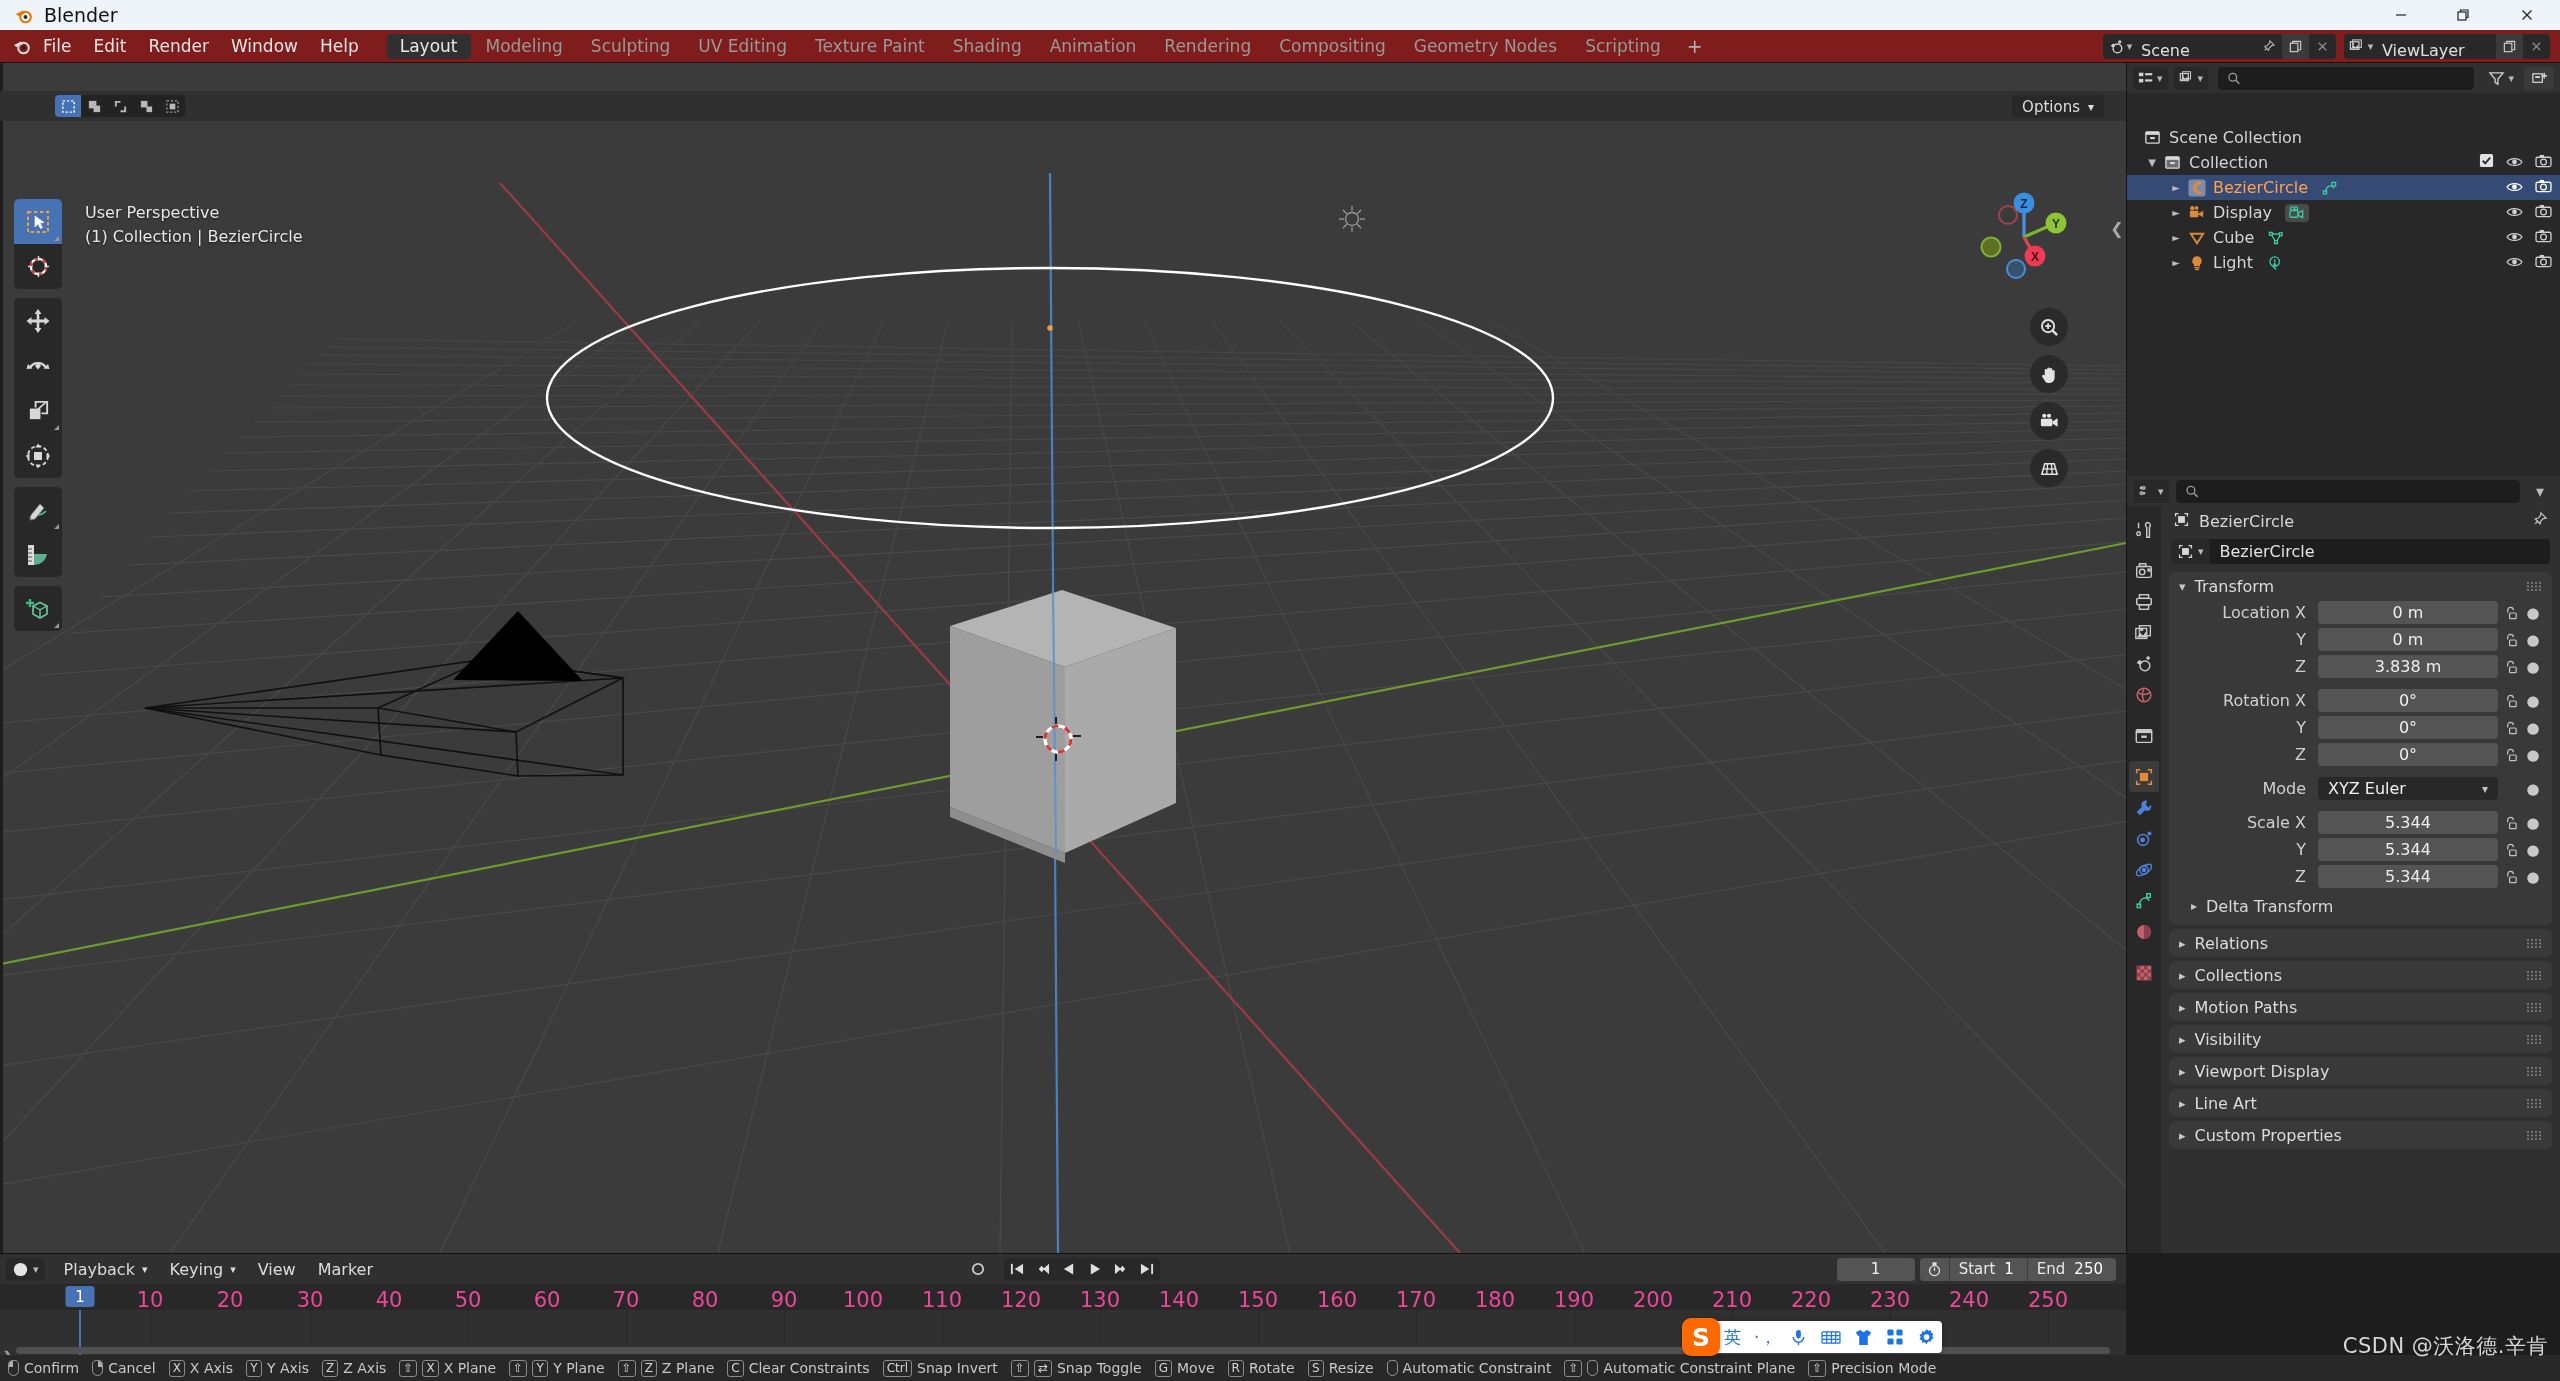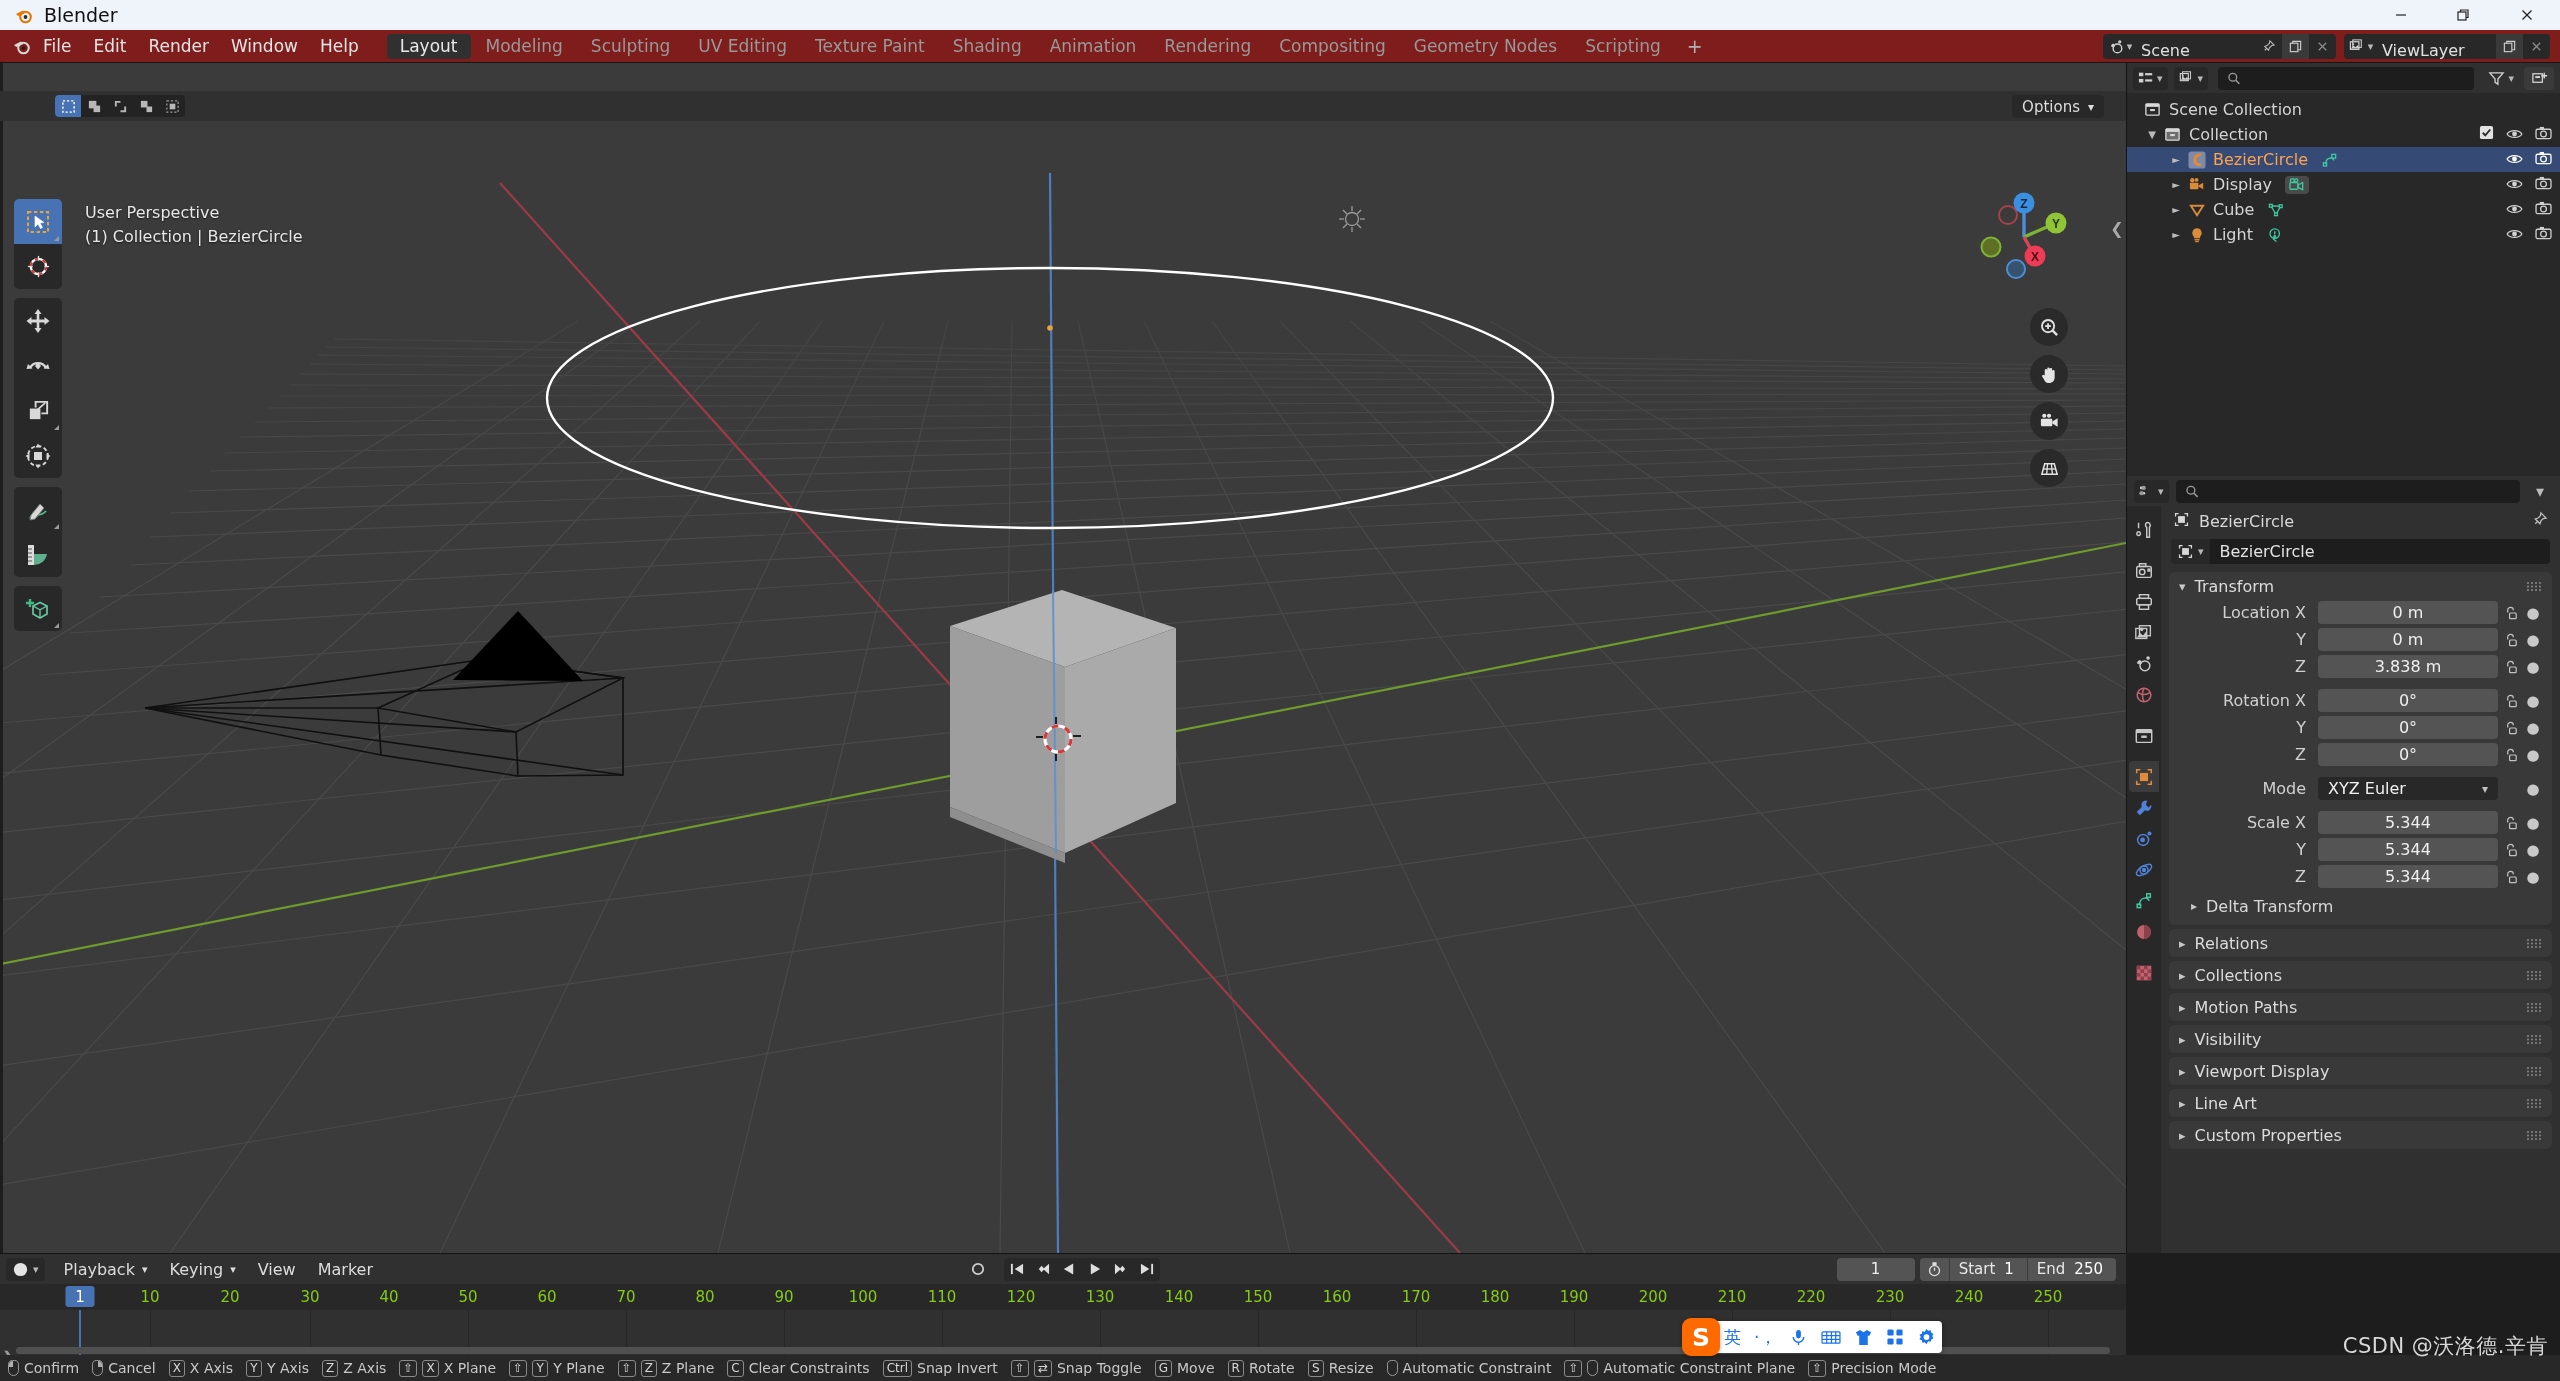--- a/index.html
+++ b/index.html
@@ -132,21 +132,21 @@
     height: 23px; background: #282828; border-radius: 4px; display: flex; align-items: center;
     padding: 0 5px; gap: 3px;
   }
   .ol-search {
     flex: 1; height: 23px; background: #1d1d1d; border-radius: 4px; display: flex;
     align-items: center; padding: 0 9px; margin: 0 4px;
   }
   .ol-filter { height: 23px; display: flex; align-items: center; gap: 3px; padding: 0 4px; }
   .ol-newcoll { width: 30px; height: 23px; background: #3a3a3a; border-radius: 4px; display: flex; align-items: center; justify-content: center; }
 
-  .ol-body { padding-top: 4px; font-size: 16px; color: #d4d4d4; }
+  .ol-body { padding-top: 4px; font-size: 16px; color: #d4d4d4; margin-top: 28px; }
   .ol-row { display: flex; align-items: center; height: 25px; position: relative; padding-left: 6px; }
   .ol-row.selected { background: #364a76; }
   .ol-disc { width: 18px; display: flex; align-items: center; justify-content: center; color: #bbb; font-size: 10px; }
   .ol-ind { display: inline-block; }
   .ol-icon { width: 23px; display: flex; align-items: center; justify-content: center; }
   .ol-label { margin-left: 5px; white-space: nowrap; }
   .ol-label.hi { color: #ffa34d; }
   .ol-datachip { margin-left: 13px; display: flex; align-items: center; }
   .ol-right { position: absolute; right: 8px; display: flex; align-items: center; gap: 12px; }
 
@@ -205,21 +205,21 @@
   .tl-playgroup { display: flex; background: #282828; border-radius: 4px; overflow: hidden; }
   .tl-pbtn { width: 26px; height: 23px; display: flex; align-items: center; justify-content: center; }
   .tl-right { position: absolute; right: 10px; display: flex; align-items: center; gap: 5px; }
   .tl-frame { width: 78px; height: 23px; background: #545454; border-radius: 4px; display: flex; align-items: center; justify-content: center; font-size: 15px; color: #eee; }
   .tl-se { display: flex; background: #545454; border-radius: 4px; overflow: hidden; height: 23px; align-items: center; }
   .tl-se .lbl { font-size: 15px; color: #e8e8e8; padding: 0 9px; }
   .tl-se .val { font-size: 15px; color: #fff; padding: 0 13px 0 0; }
   .tl-se .sep { width: 1px; height: 23px; background: #3b3b3b; }
 
   .tl-ruler { position: relative; height: 26px; background: #282828; }
-  .tl-tick { position: absolute; top: 4px; font-size: 15px; color: #84cc16; transform: translateX(-50%); text-align: right; }
+  .tl-tick { position: absolute; top: 4px; font-size: 21px; color: #ec4899; transform: translateX(-50%); text-align: right; }
   .tl-curframe {
     position: absolute; top: 2px; height: 21px; min-width: 29px; background: #4772b3;
     border-radius: 3px; color: #fff; font-size: 15px; display: flex; align-items: center;
     justify-content: center; transform: translateX(-50%); padding: 0 6px;
   }
   .tl-content { position: relative; height: 46px; background: #303030; }
   .tl-gridline { position: absolute; top: 0; bottom: 0; width: 1px; background: #272727; }
   .tl-playhead { position: absolute; top: 0; bottom: 0; width: 2px; background: #4772b3; }
   .tl-scrollbar { position: absolute; left: 16px; right: 16px; bottom: 2px; height: 7px; background: #505050; border-radius: 4px; }
   .tl-leftarrow { position: absolute; left: 2px; top: 38px; color: #999; font-size: 15px; }

